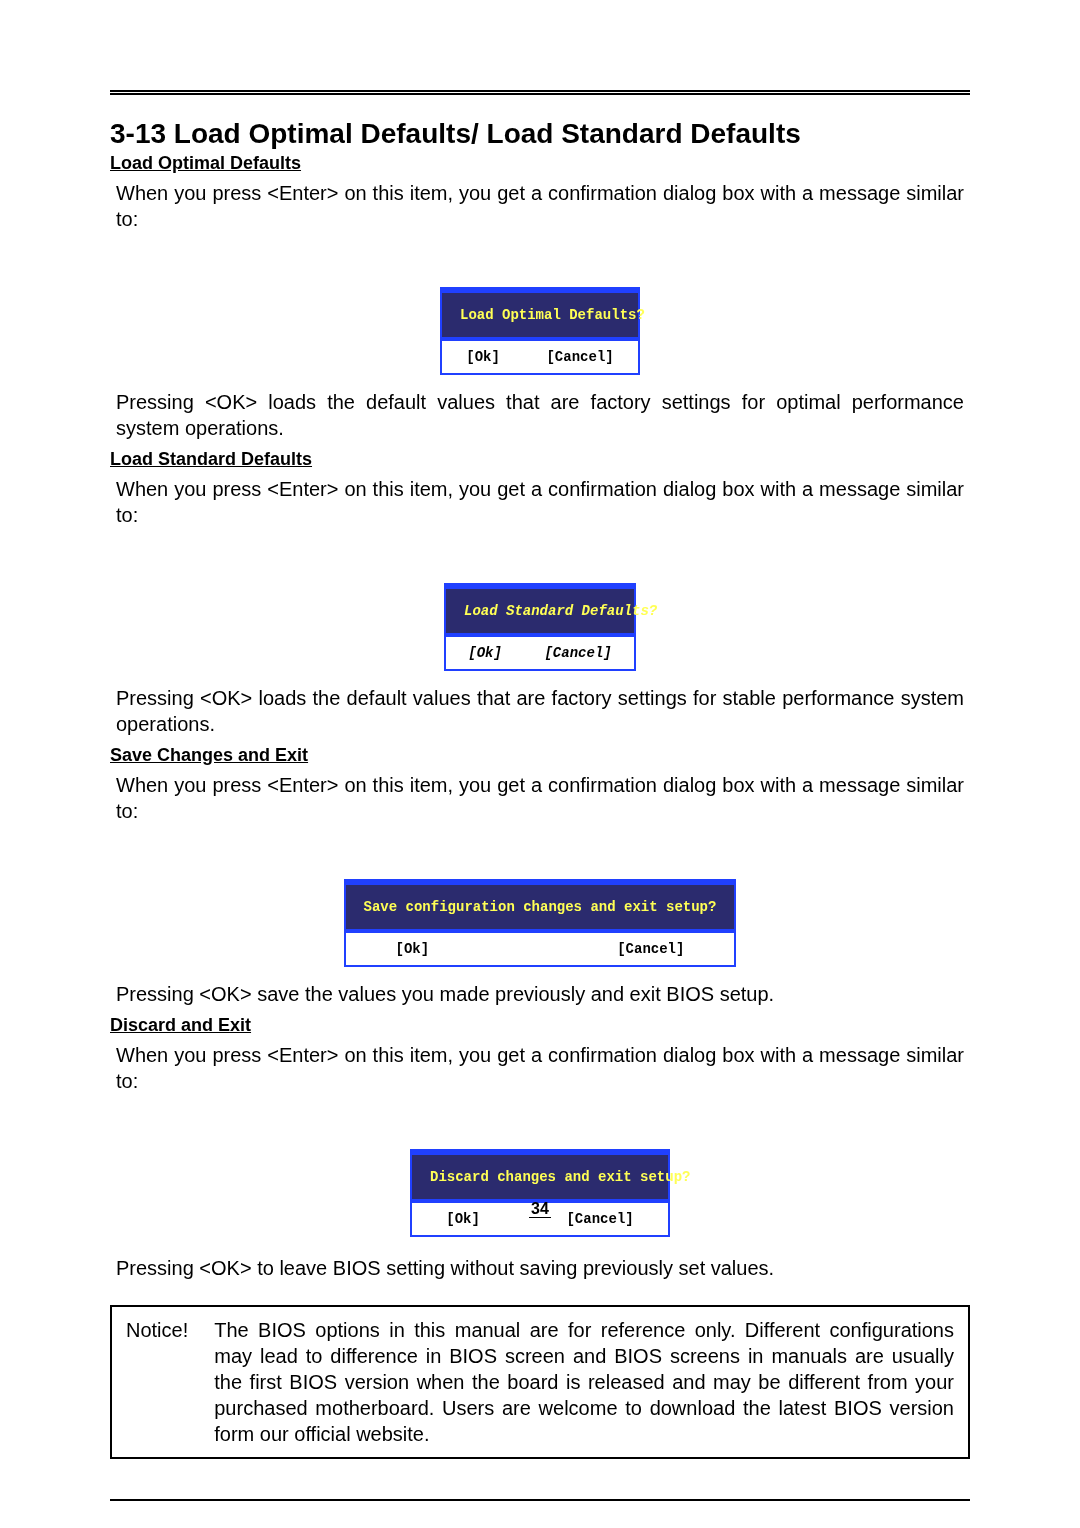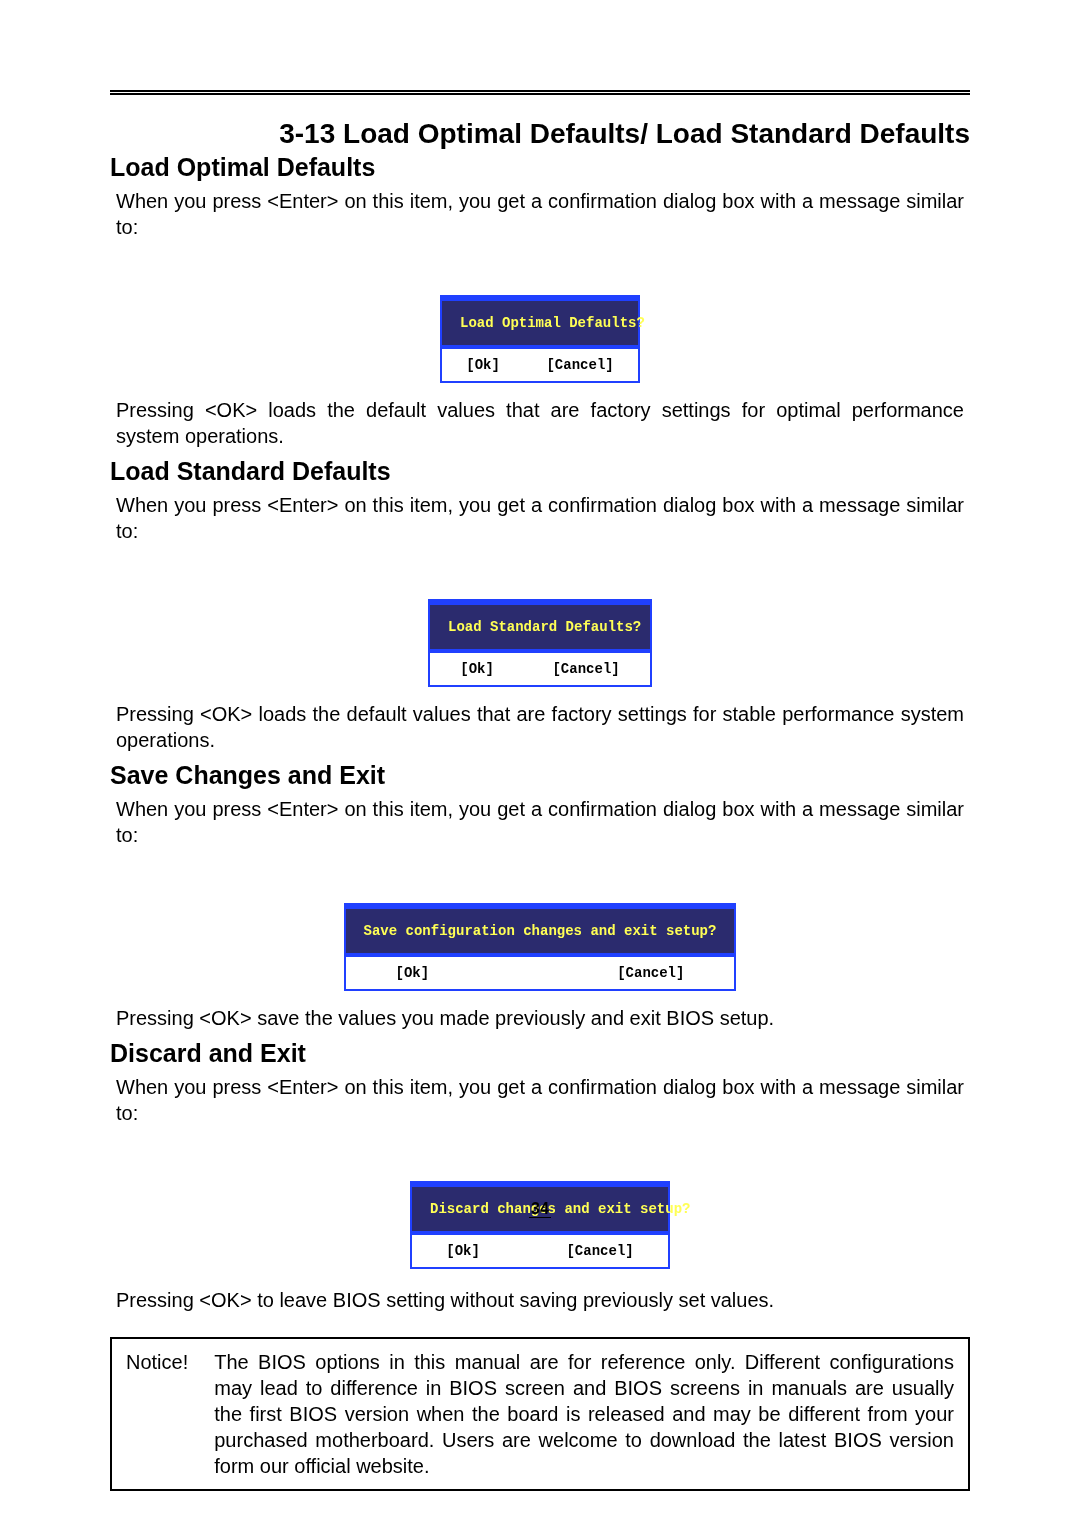--- a/index.html
+++ b/index.html
@@ -24,26 +24,26 @@
   .rule-single {
     border: none;
     border-top: 2px solid #000;
     margin: 40px 0 8px 0;
   }
   h2.section-title {
     font-size: 28px;
     font-weight: bold;
     margin: 4px 0 2px 0;
     line-height: 1.2;
-    text-align: right;
   }
   .sub-title {
-    font-size: 25px;
+    font-size: 18px;
     font-weight: bold;
     margin: 2px 0;
+    text-decoration: underline;
   }
   .body-text {
     font-size: 20px;
     line-height: 1.3;
     text-align: justify;
     margin: 6px;
   }
   .section-block { margin-bottom: 8px; }
 
   
@@ -152,21 +152,21 @@
     </div>
 
     <p class="body-text">Pressing &lt;OK&gt; loads the default values that are factory settings for optimal performance system operations.</p>
   </div>
 
   <div class="section-block">
     <div class="sub-title">Load Standard Defaults</div>
     <p class="body-text">When you press &lt;Enter&gt; on this item, you get a confirmation dialog box with a message similar to:</p>
 
     <div class="bios-wrapper">
-      <div class="bios-dialog" style="width:224px;">
+      <div class="bios-dialog" style="width:192px;font-style:italic;">
         <div class="bios-row bios-top">Load Standard Defaults?</div>
         <div class="bios-row bios-bottom">
           <span class="btn ok">[Ok]</span>
           <span class="btn cancel">[Cancel]</span>
         </div>
       </div>
     </div>
 
     <p class="body-text">Pressing &lt;OK&gt; loads the default values that are factory settings for stable performance system operations.</p>
   </div>

